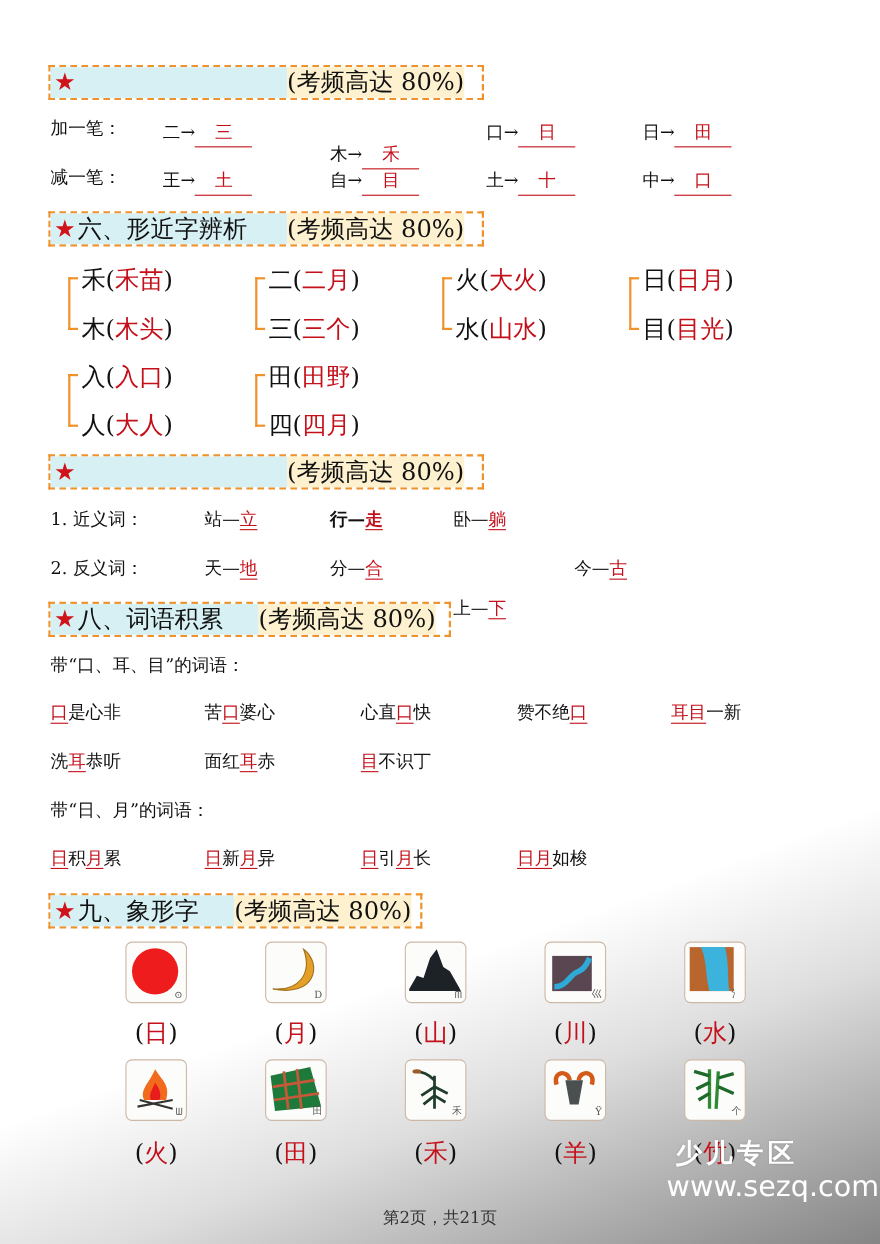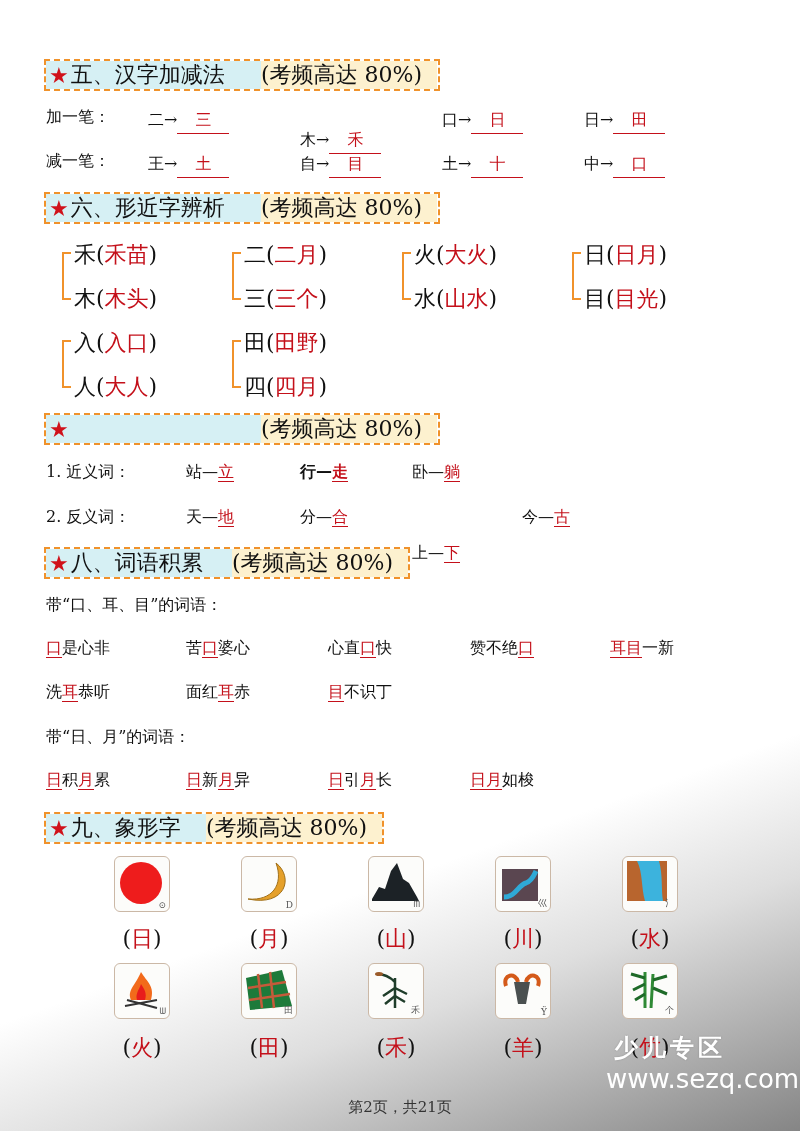--- a/index.html
+++ b/index.html
@@ -13,21 +13,21 @@
     position: absolute; left: 0; top: 0; width: 800px; height: 1131px;
     background: linear-gradient(160deg, rgba(255,255,255,0) 72%, rgba(200,200,200,0.6) 82%, rgba(120,120,120,0.9) 100%);
     pointer-events: none;
   }
   .sec-head {
     position: absolute; left: 44px; height: 32px;
     border: 2px dashed #f0922b; display: flex; align-items: center;
     font-size: 22px; white-space: nowrap; box-sizing: border-box;
   }
   .sec-head .left { background: #d6f0f4; height: 100%; display: flex; align-items: center; padding-left: 3px; padding-right: 0; }
-  .sec-head .right { background: #fdf1cf; height: 100%; display: flex; align-items: center; padding-right: 15px; }
+  .sec-head .right { background: #fdf1cf; height: 100%; display: flex; align-items: center; padding-right: 0; }
   .star { color: #d0121b; font-size: 22px; margin-right: 2px; }
   .row { position: absolute; font-size: 16px; white-space: nowrap; }
   .ans { color: #c4101a; }
   .blank { display: inline-block; border-bottom: 1.5px solid #c4101a; text-align: center; color: #c4101a; line-height: 26px; }
   .u { border-bottom: 1.5px solid #c4101a; color: #c4101a; }
   .pair { position: absolute; font-size: 22px; }
   .bracket {
     position: absolute; left: 0; top: 12px; width: 7px; height: 44px;
     border: 2px solid #f0922b; border-right: none;
   }
@@ -49,21 +49,20 @@
   .footer { position: absolute; left: 0; width: 800px; top: 1098px; text-align: center; font-size: 15px; color: #333; font-family: "DejaVu Serif", serif; }
 </style>
 </head>
 <body>
 
 <div class="bg-shade"></div>
 
 <div class="sec-head" style="top:59px;width:396px;">
   <div class="left" style="width:212px;">
       <span class="star">★</span>
-      <span>五、汉字加减法</span>
     </div>
   <div class="right">
       <span>(考频高达 80%)</span>
     </div>
 </div>
 
 <div class="row" style="left:46px;top:107px;">
   <span>加一笔：</span>
 </div>
 <div class="row" style="left:148px;top:107px;"><span>二→</span><span class="blank" style="width:52px">三</span></div>

